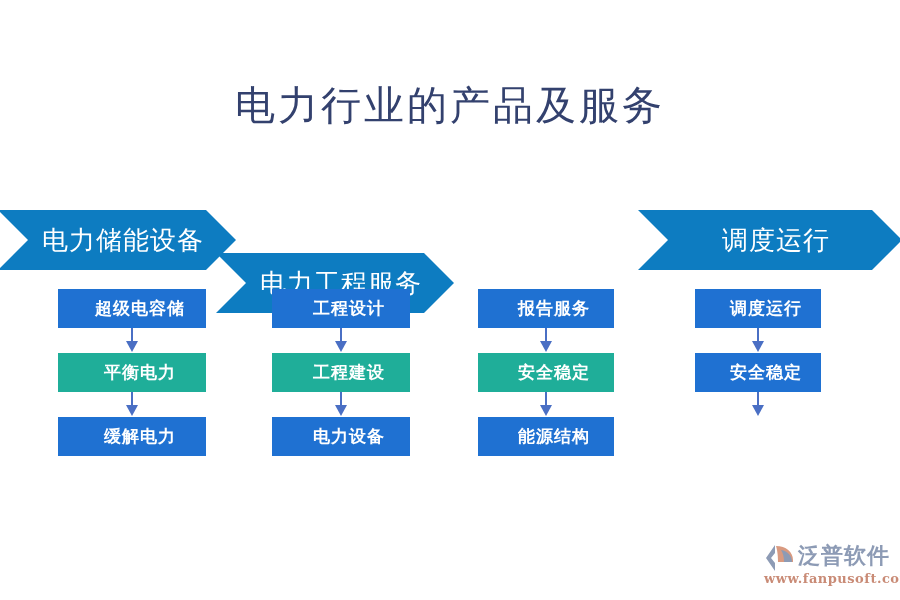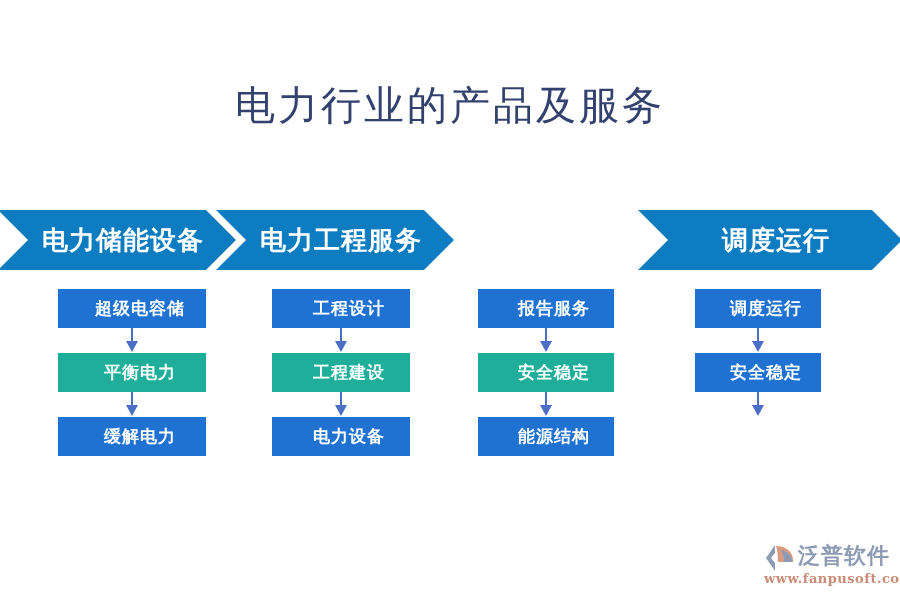--- a/index.html
+++ b/index.html
@@ -42,29 +42,29 @@
     background:#0d7cc1;
     display:flex;
     align-items:center;
     justify-content:center;
     -webkit-clip-path: polygon(0 0, calc(100% - 30px) 0, 100% 50%, calc(100% - 30px) 100%, 0 100%, 30px 50%);
     clip-path: polygon(0 0, calc(100% - 30px) 0, 100% 50%, calc(100% - 30px) 100%, 0 100%, 30px 50%);
   }
   .chevron-label {
     font-family:"DejaVu Serif", serif;
     font-size:26px;
-    font-weight:700;
+    font-weight:400;
     color:#ffffff;
     letter-spacing:1px;
     white-space:nowrap;
     padding-left:18px;
     padding-right:6px;
   }
   #chev-0 { left:-2px;  width:238px; }
-  #chev-1 { left:216px; width:238px; }
+  #chev-1 { left:216px; width:238px;margin-top:43px; }
   #chev-2 { left:434px; width:224px; }
   #chev-3 { left:638px; width:264px; }
 
   
   .column {
     position:absolute;
     top:289px;
   }
   #col-0 { left:58px;  width:148px; }
   #col-1 { left:272px; width:138px; }

